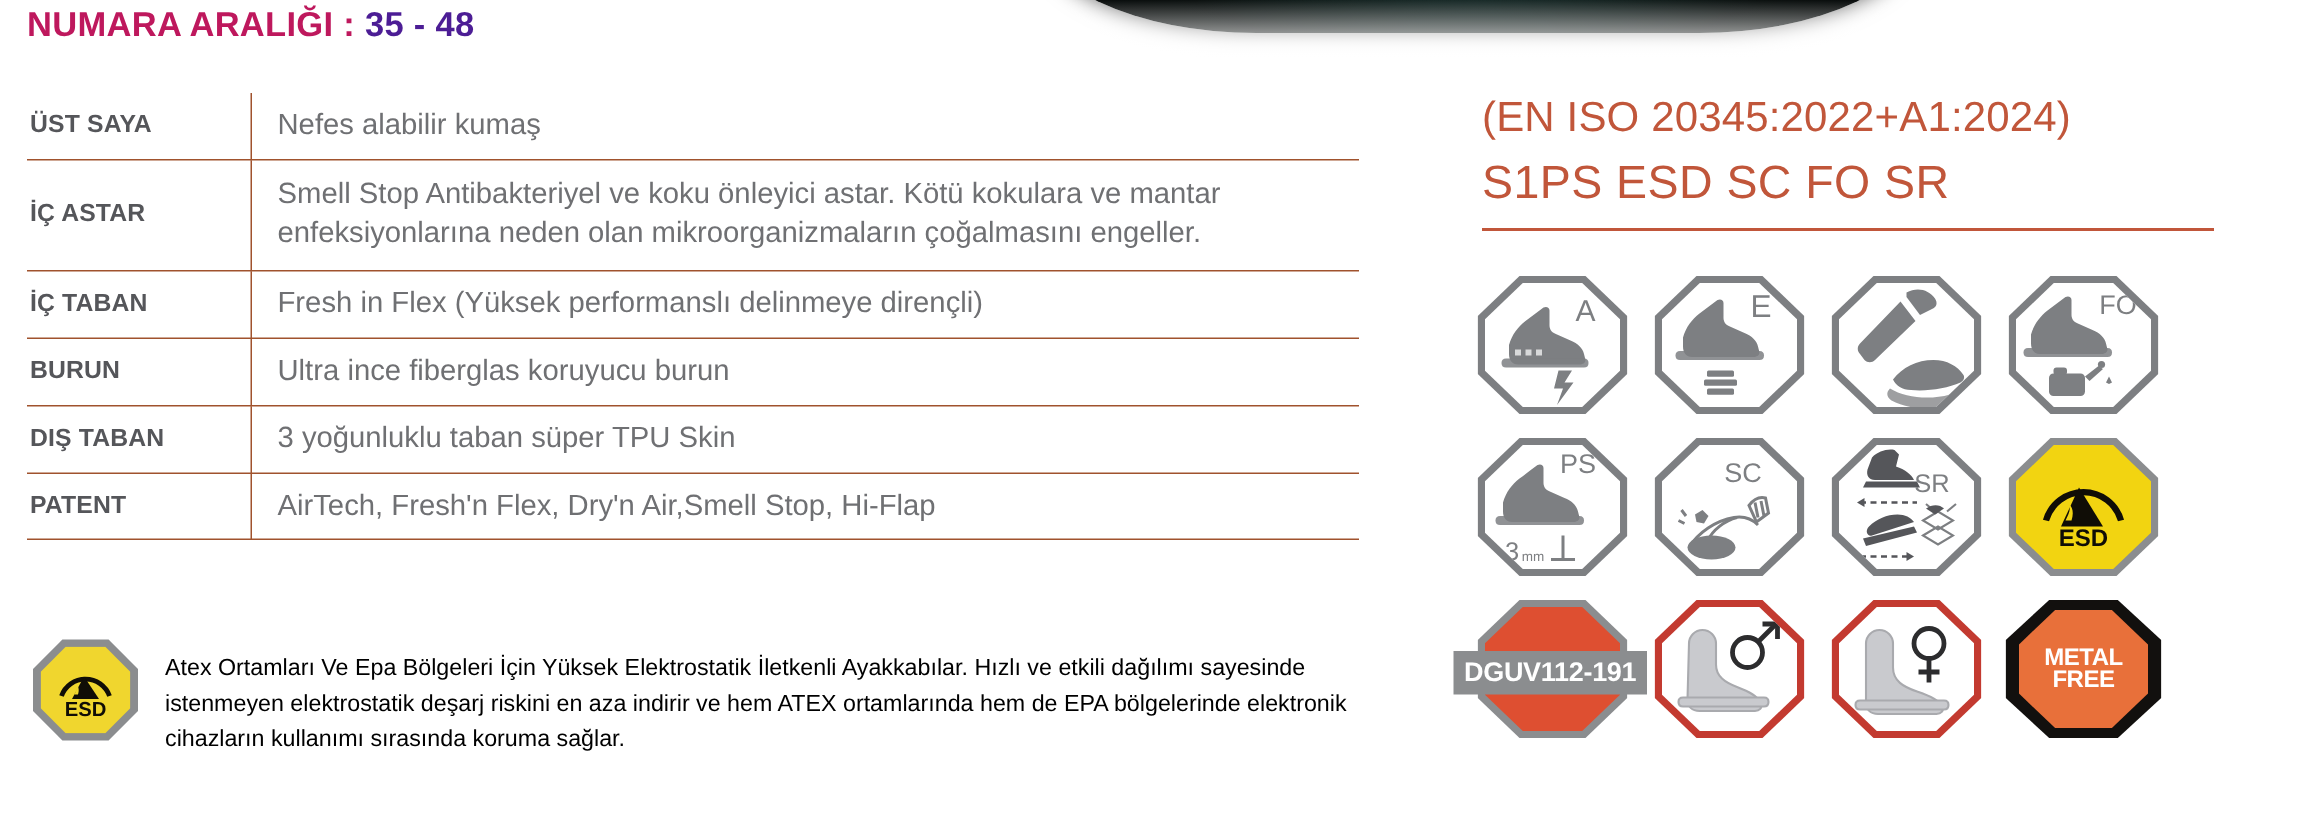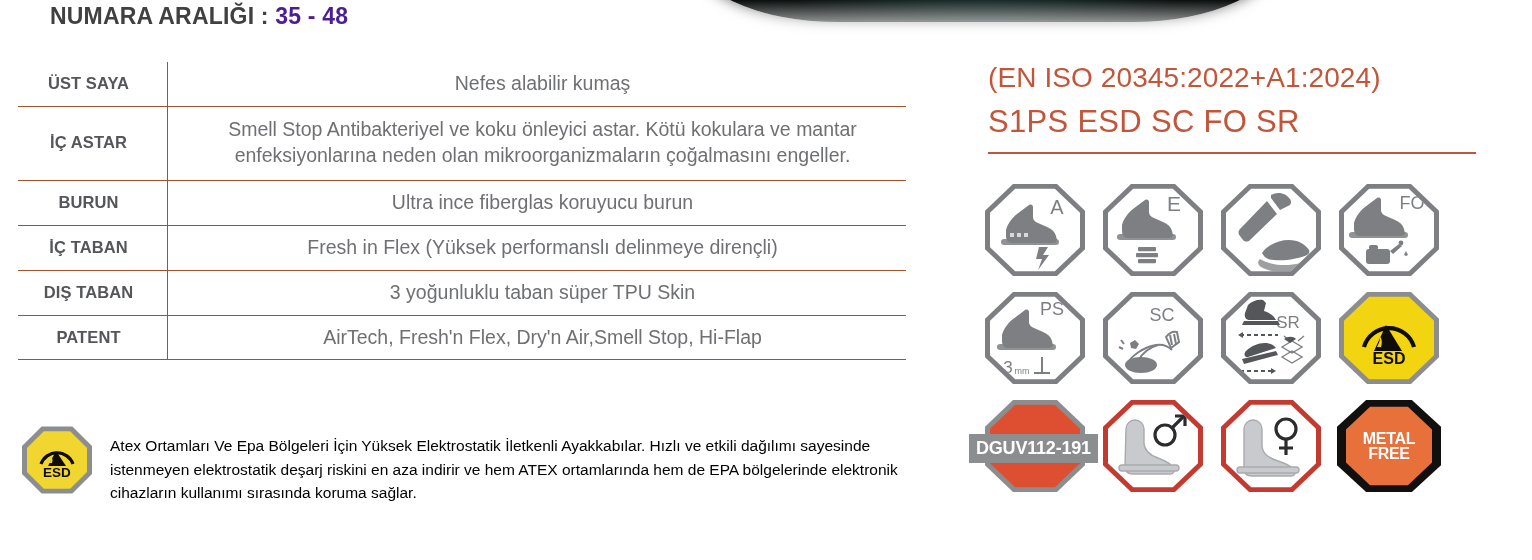--- a/index.html
+++ b/index.html
@@ -31,32 +31,31 @@
     pointer-events:none;
   }
 
   
   #left-col{position:absolute;left:0;top:0;width:940px;height:560px;}
 
   #size-range{
     position:absolute;left:18px;top:3px;
     font-size:23px;font-weight:bold;letter-spacing:.2px;white-space:nowrap;
   }
-  #size-range .lbl{color:#404040;margin-left:32px;}
+  #size-range .lbl{color:#be185d;}
   #size-range .val{color:#4c1d95;}
 
   #spec-table{
     position:absolute;left:18px;top:62px;width:888px;
     border-collapse:collapse;
   }
   #spec-table td{
     border-bottom:1.4px solid #a0522d;
     vertical-align:middle;
     padding:0;
-    text-align:center;
   }
   #spec-table tr:first-child td{border-top:none;}
   #spec-table td.k{
     width:137px;
     font-size:16.5px;font-weight:bold;color:#55565a;
     letter-spacing:.1px;white-space:nowrap;
     border-right:1.4px solid #a0522d;
     padding:9px 10px 9px 2px;
   }
   #spec-table td.v{
@@ -189,26 +188,26 @@
     <tbody>
       <tr>
         <td class="k">ÜST SAYA</td>
         <td class="v">Nefes alabilir kumaş</td>
       </tr>
       <tr class="tall">
         <td class="k">İÇ ASTAR</td>
         <td class="v">Smell Stop Antibakteriyel ve koku önleyici astar. Kötü kokulara ve mantar enfeksiyonlarına neden olan mikroorganizmaların çoğalmasını engeller.</td>
       </tr>
       <tr>
+        <td class="k">İÇ TABAN</td>
+        <td class="v">Fresh in Flex (Yüksek performanslı delinmeye dirençli)</td>
+      </tr>
+      <tr>
         <td class="k">BURUN</td>
         <td class="v">Ultra ince fiberglas koruyucu burun</td>
-      </tr>
-      <tr>
-        <td class="k">İÇ TABAN</td>
-        <td class="v">Fresh in Flex (Yüksek performanslı delinmeye dirençli)</td>
       </tr>
       <tr>
         <td class="k">DIŞ TABAN</td>
         <td class="v">3 yoğunluklu taban süper TPU Skin</td>
       </tr>
       <tr>
         <td class="k">PATENT</td>
         <td class="v">AirTech, Fresh'n Flex, Dry'n Air,Smell Stop, Hi-Flap</td>
       </tr>
     </tbody>

